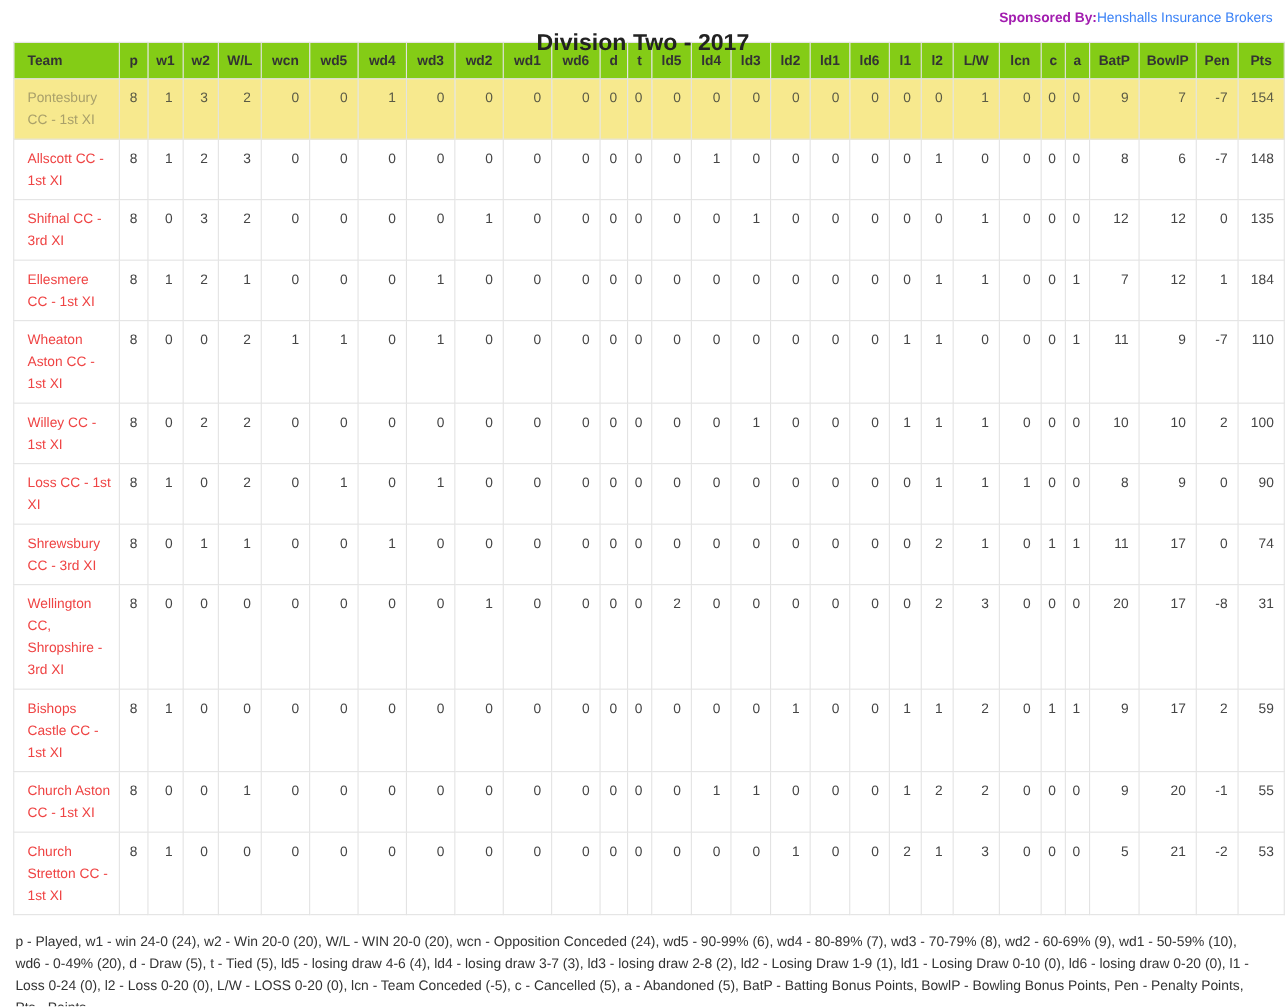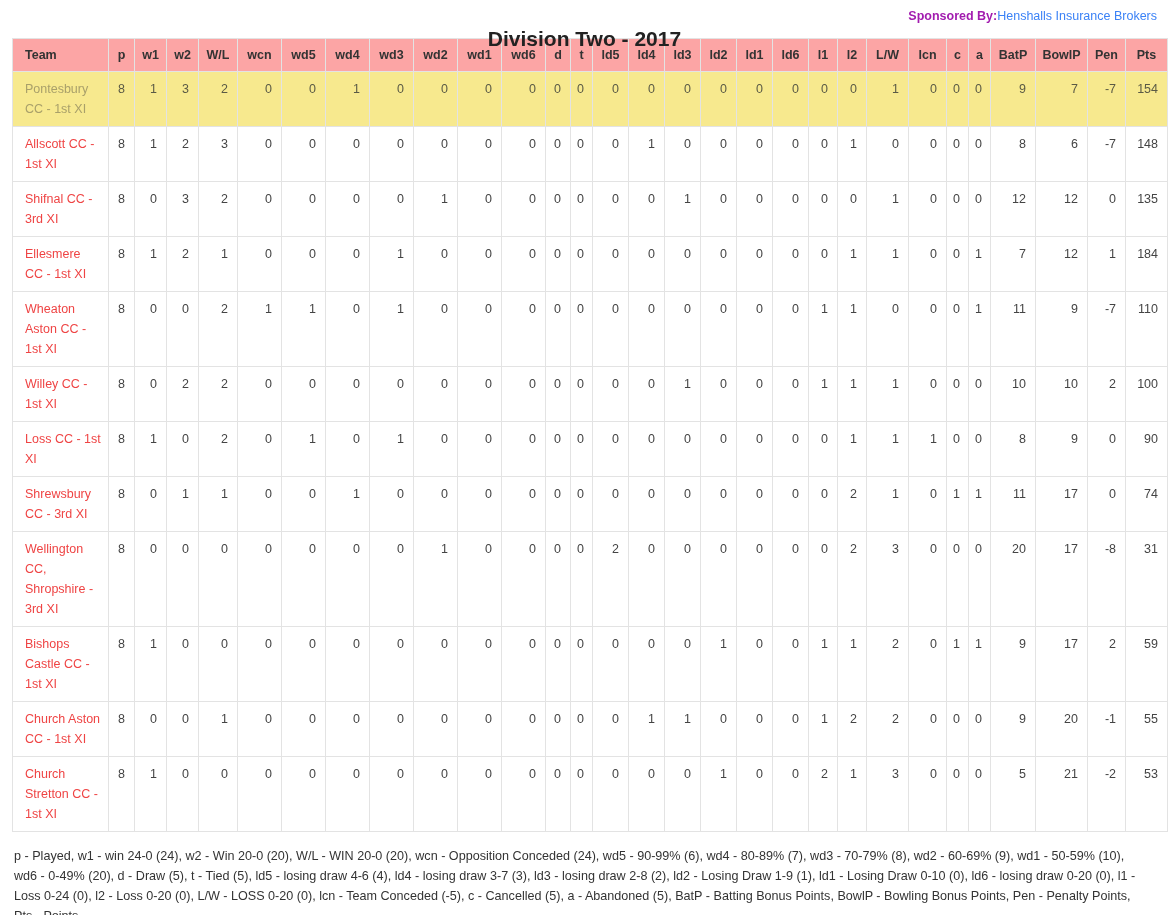--- a/index.html
+++ b/index.html
@@ -62,21 +62,21 @@
     font-size: 12.5px;
   }
   table.league th,
   table.league td {
     border: 1px solid #e3e3e3;
     padding: 7px 6px;
     vertical-align: top;
     line-height: 20px;
   }
   table.league thead th {
-    background: #fca5a5;
+    background: #84cc16;
     font-weight: bold;
     color: #333333;
     text-align: center;
     height: 32px;
     padding-top: 6px;
     padding-bottom: 6px;
     vertical-align: middle;
   }
   table.league thead th.col-team {
     text-align: left;

